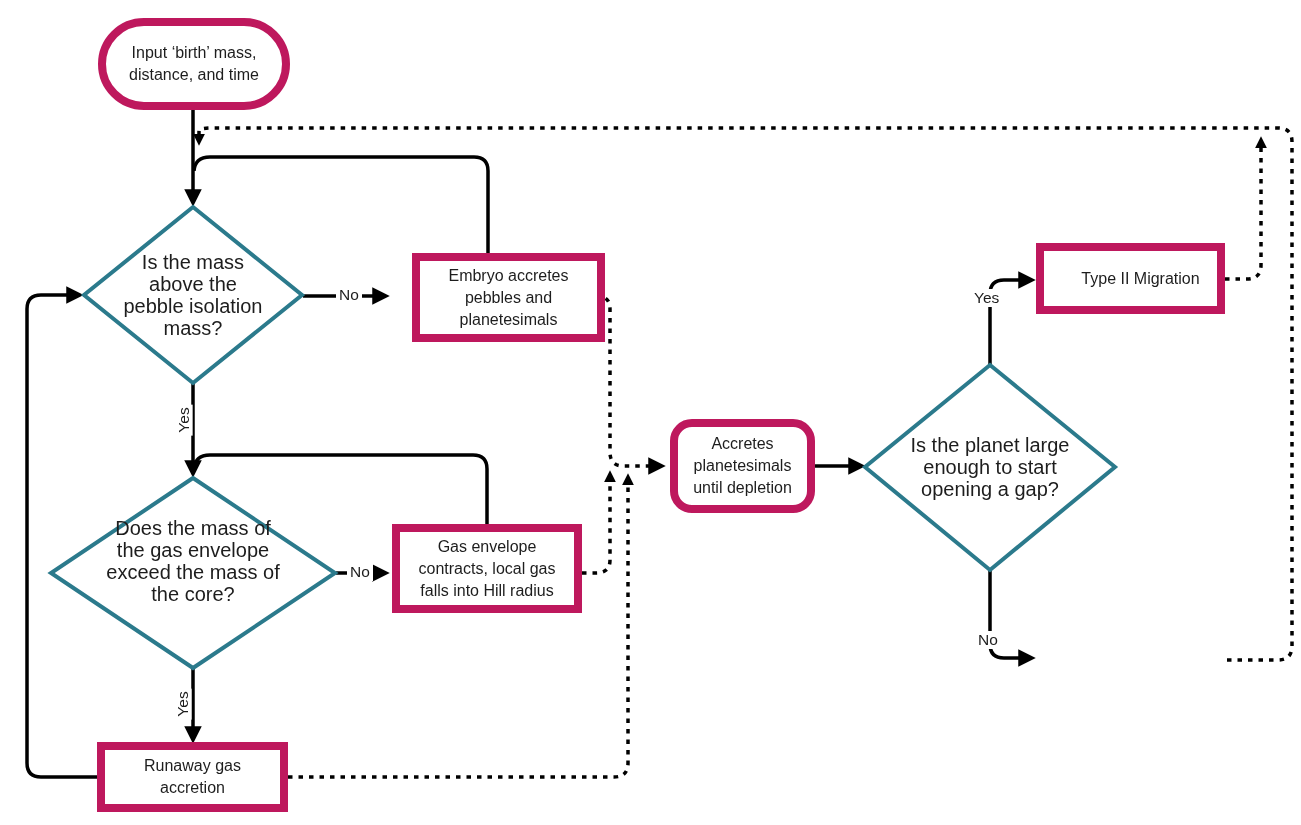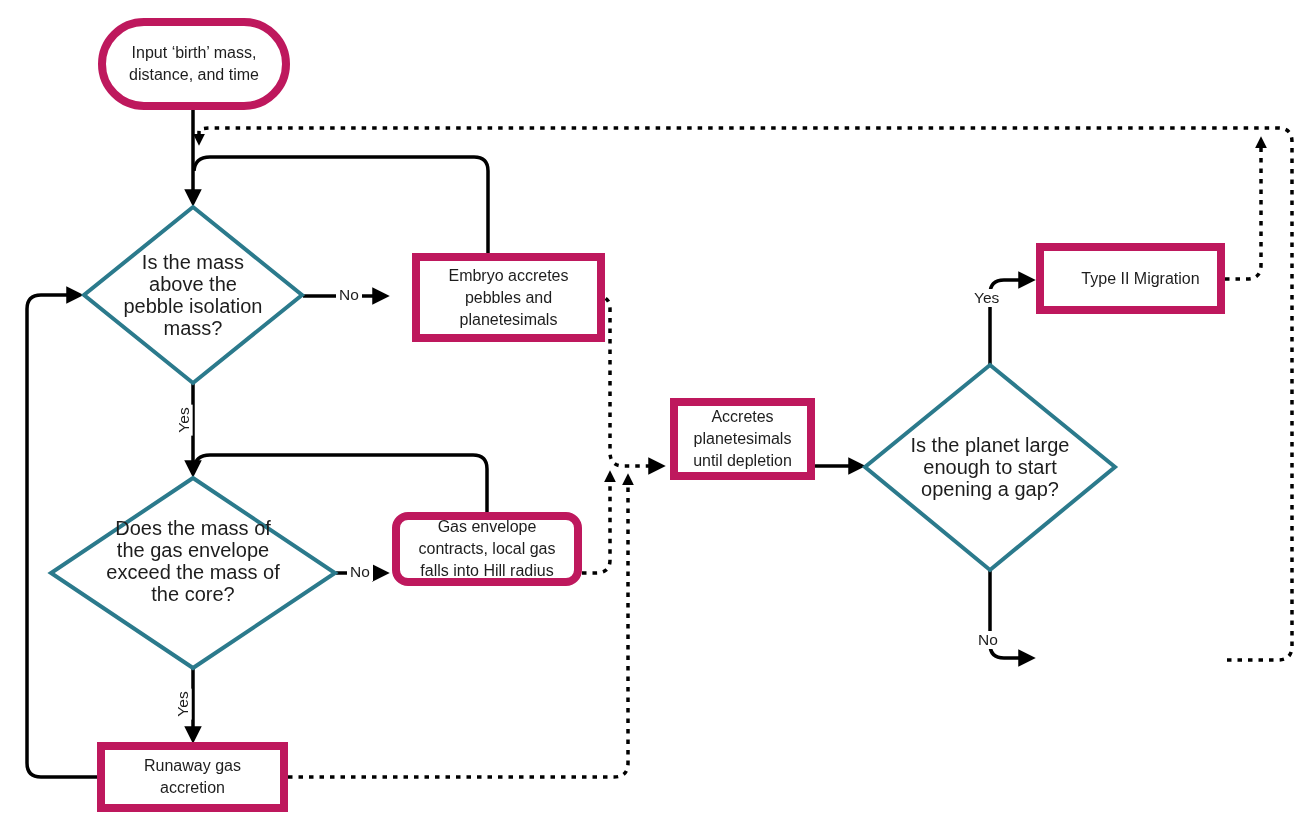--- a/index.html
+++ b/index.html
@@ -65,29 +65,29 @@
   </svg>
 
   <div class="node terminator" style="left:98px;top:18px;width:192px;height:92px;">
     <span style="width:158px;">Input ‘birth’ mass, distance, and time</span>
   </div>
 
   <div class="node" style="left:392px;top:253px;width:193px;height:89px;margin-left:20px;">
     <span style="width:152px;">Embryo accretes pebbles and planetesimals</span>
   </div>
 
-  <div class="node" style="left:392px;top:512px;width:190px;height:74px;border-radius:16px;">
+  <div class="node" style="left:392px;top:524px;width:190px;height:89px;">
     <span style="width:164px;">Gas envelope contracts, local gas falls into Hill radius</span>
   </div>
 
   <div class="node" style="left:97px;top:742px;width:191px;height:70px;align-items:center;">
     <span style="width:132px;">Runaway gas accretion</span>
   </div>
 
-  <div class="node" style="left:670px;top:398px;width:145px;height:82px;">
+  <div class="node" style="left:670px;top:419px;width:145px;height:94px;border-radius:22px;">
     <span style="width:116px;">Accretes planetesimals until depletion</span>
   </div>
 
   <div class="node" style="left:1036px;top:243px;width:189px;height:71px;padding-left:20px;">
     <span>Type II Migration</span>
   </div>
 
 
   <div class="dtext" style="left:113px;top:237px;width:160px;height:116px;">
     <span style="width:150px;">Is the mass above the pebble isolation mass?</span>

